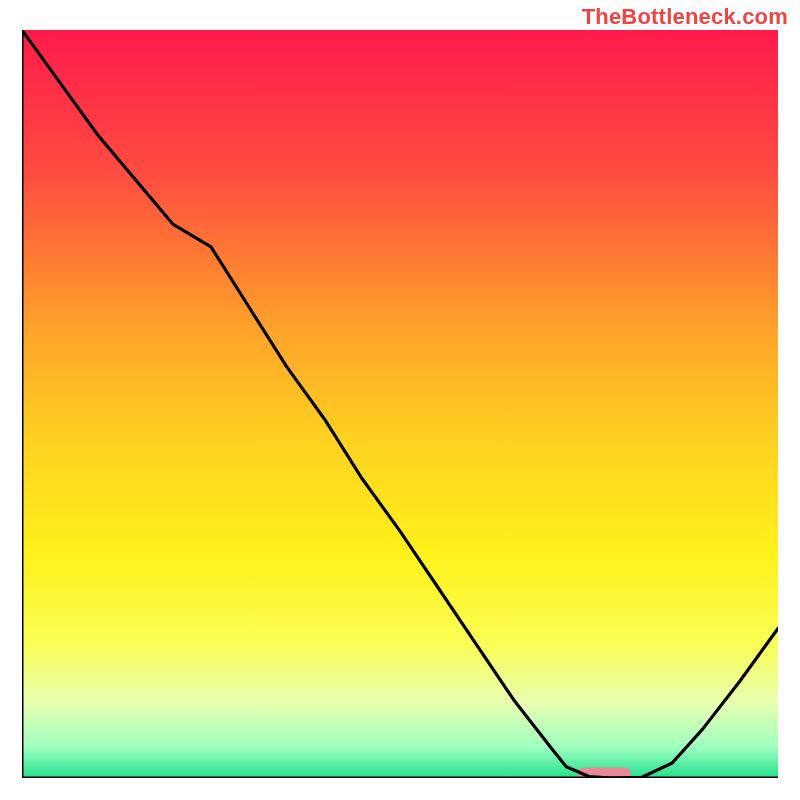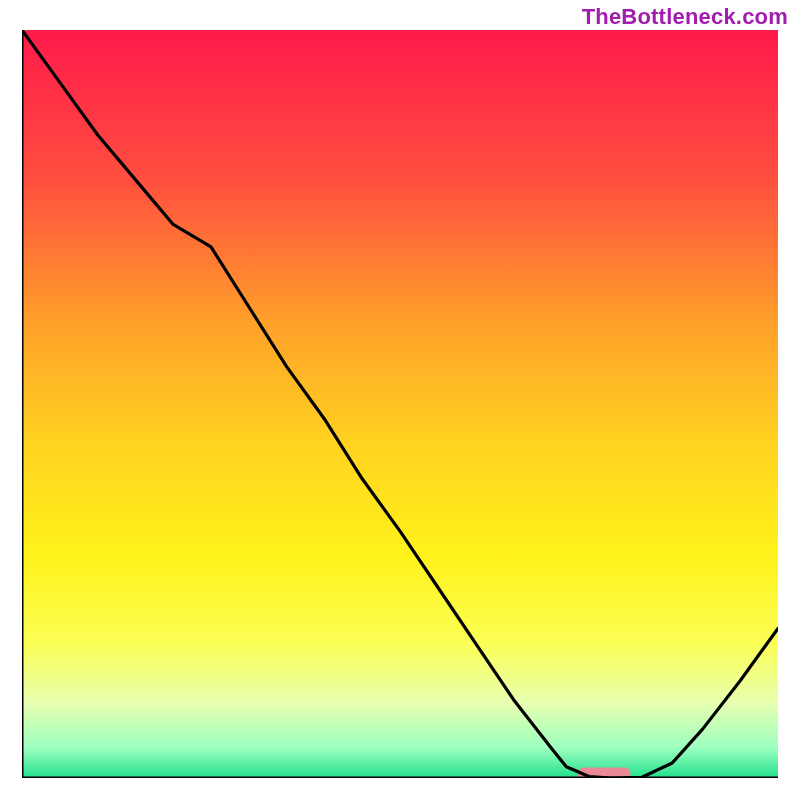--- a/index.html
+++ b/index.html
@@ -14,21 +14,21 @@
     position: relative;
     width: 800px;
     height: 800px;
   }
   .watermark {
     position: absolute;
     top: 4px;
     right: 12px;
     font-size: 22px;
     font-weight: 600;
-    color: #a21caf;
+    color: #ef4444;
     letter-spacing: 0.2px;
   }
   .plot {
     position: absolute;
     left: 22px;
     top: 30px;
     width: 756px;
     height: 748px;
     box-sizing: border-box;
   }

